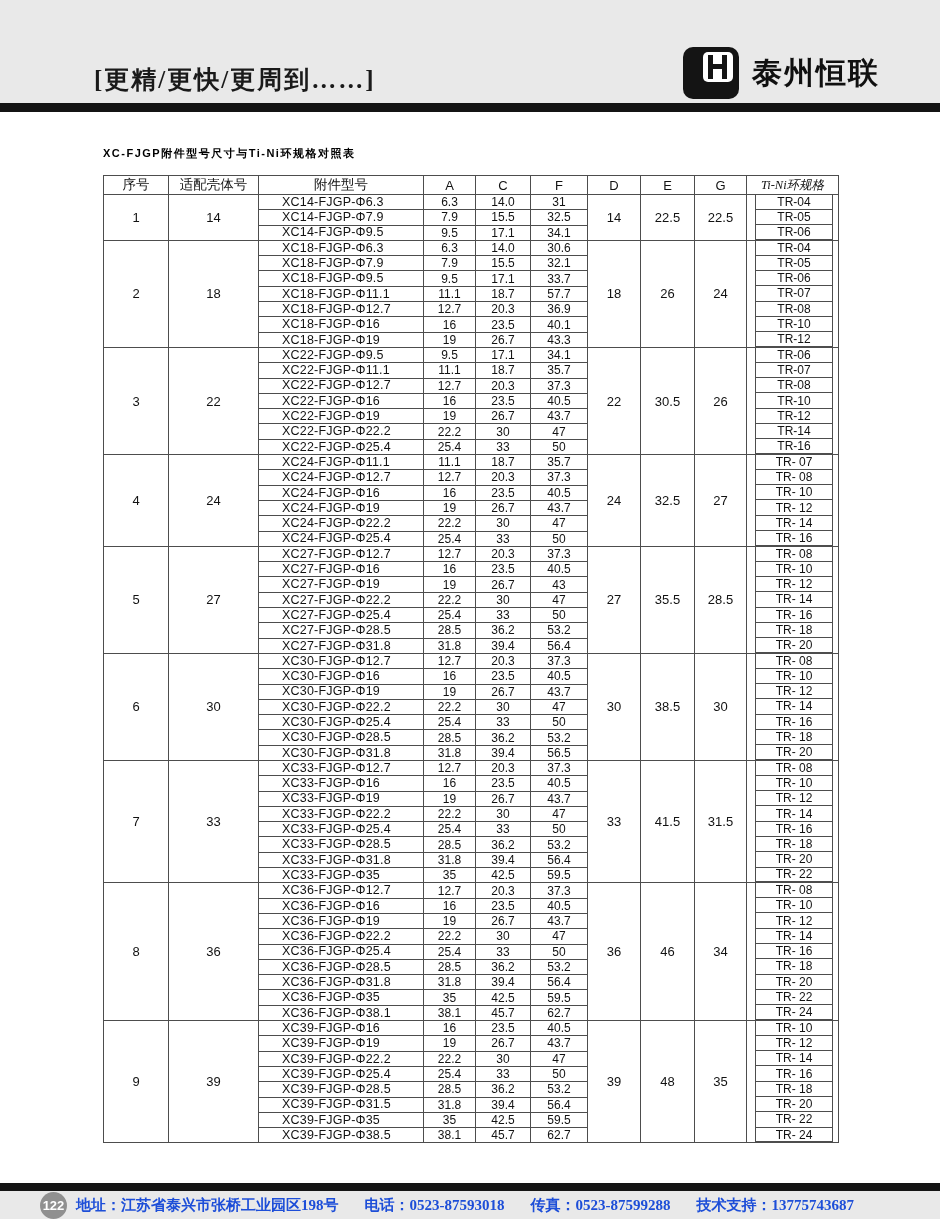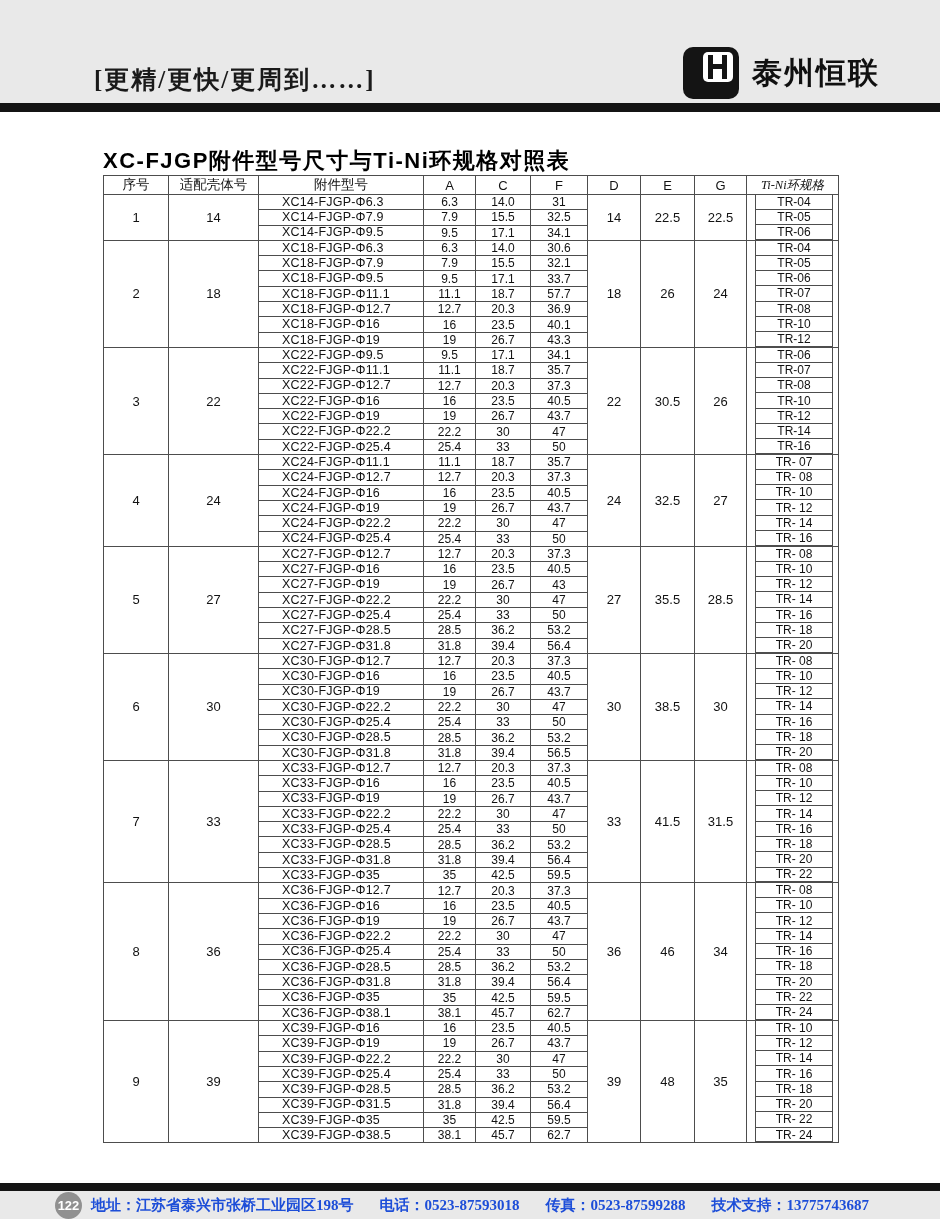--- a/index.html
+++ b/index.html
@@ -21,21 +21,21 @@
   .brand-name{font-size:30px;font-weight:bold;letter-spacing:2px;color:#101010;
               font-family:"Liberation Sans",sans-serif;white-space:nowrap;}
   .logo{display:block;}
 
   
   .bar{position:absolute;left:0;right:0;background:var(--bar);}
   .bar.top{top:103px;height:9px;}
   .bar.bottom{top:1183px;height:8px;}
 
   
-  .title{position:absolute;left:103px;top:146px;font-size:22px;font-weight:bold;
+  .title{position:absolute;left:103px;top:146px;font-size:11px;font-weight:bold;
          letter-spacing:1.5px;color:#000;white-space:nowrap;}
 
   
   table.spec{position:absolute;left:103px;top:175px;border-collapse:collapse;table-layout:fixed;
              width:735px;border:1px solid var(--line);}
   col.w-no{width:65px;} col.w-shell{width:90px;} col.w-model{width:165px;}
   col.w-a{width:52px;} col.w-c{width:55px;} col.w-f{width:57px;}
   col.w-d{width:53px;} col.w-e{width:54px;} col.w-g{width:52px;} col.w-tr{width:92px;}
   .spec th,.spec td{border:1px solid var(--line);padding:0;text-align:center;
                     vertical-align:middle;overflow:visible;}
@@ -49,21 +49,21 @@
   td.c-model{text-align:left;padding-left:23px;font-size:12.5px;letter-spacing:.2px;white-space:nowrap;}
   td.c-tr{position:relative;border-top:0;border-bottom:0;}
   tr.group-start td.c-tr{border-top:1px solid var(--line);margin-top:20px;}
   .tr-box{position:absolute;top:0;bottom:0;left:8px;right:5px;
           border-left:1px solid var(--line);border-right:1px solid var(--line);
           border-bottom:1px solid var(--line);
           display:flex;align-items:center;justify-content:center;font-size:12px;}
 
   
   .footer{position:absolute;left:0;right:0;top:1191px;bottom:0;background:var(--header-bg);
-          display:flex;align-items:center;padding-left:55px;}
+          display:flex;align-items:center;padding-left:40px;}
   .badge{width:27px;height:27px;border-radius:50%;background:var(--badge-bg);color:#fff;
          display:flex;align-items:center;justify-content:center;
          font-size:13px;font-weight:bold;flex:0 0 auto;}
   .footer-items{margin-left:9px;font-family:"Liberation Serif",serif;font-size:15px;
                 font-weight:600;color:#1d4ed8;white-space:nowrap;}
   .f-item{margin-right:26px;}
 </style>
 </head>
 <body>
 

